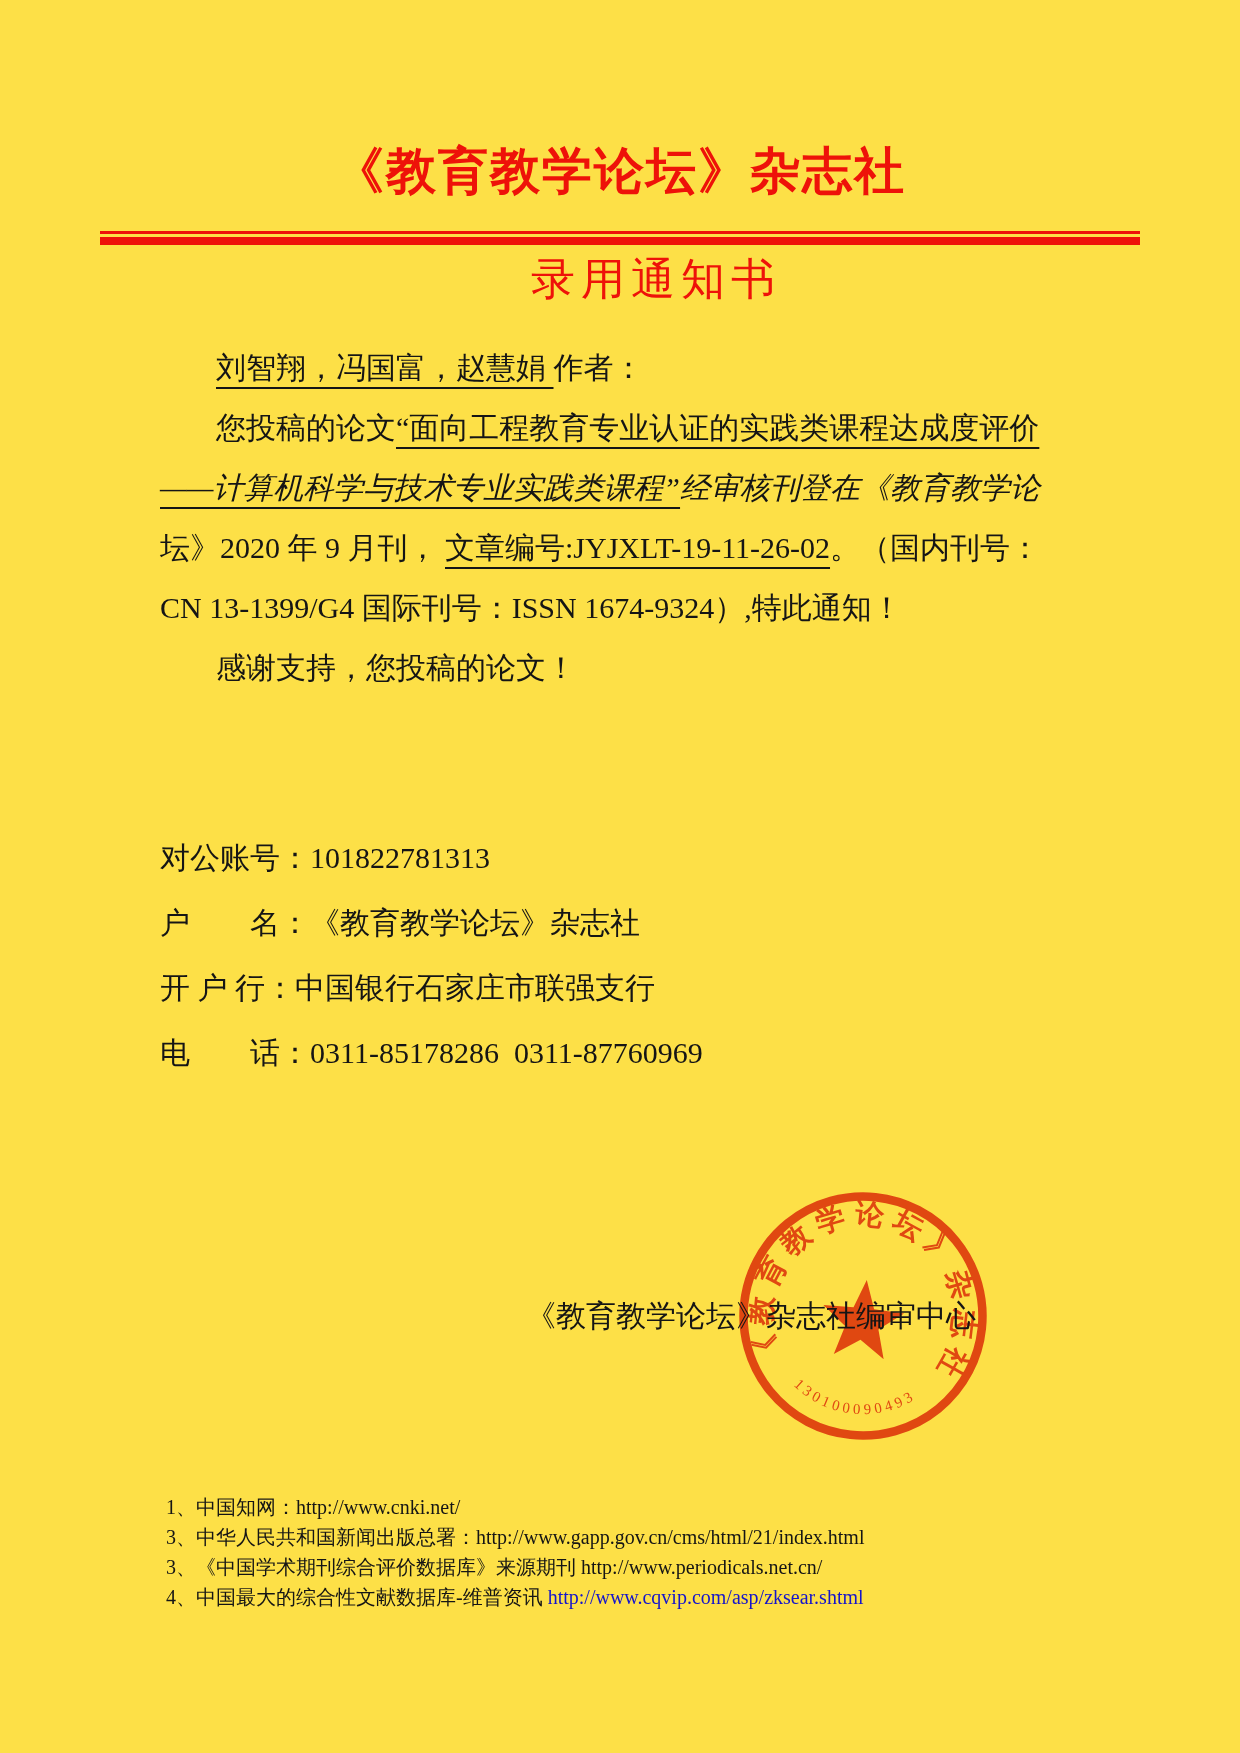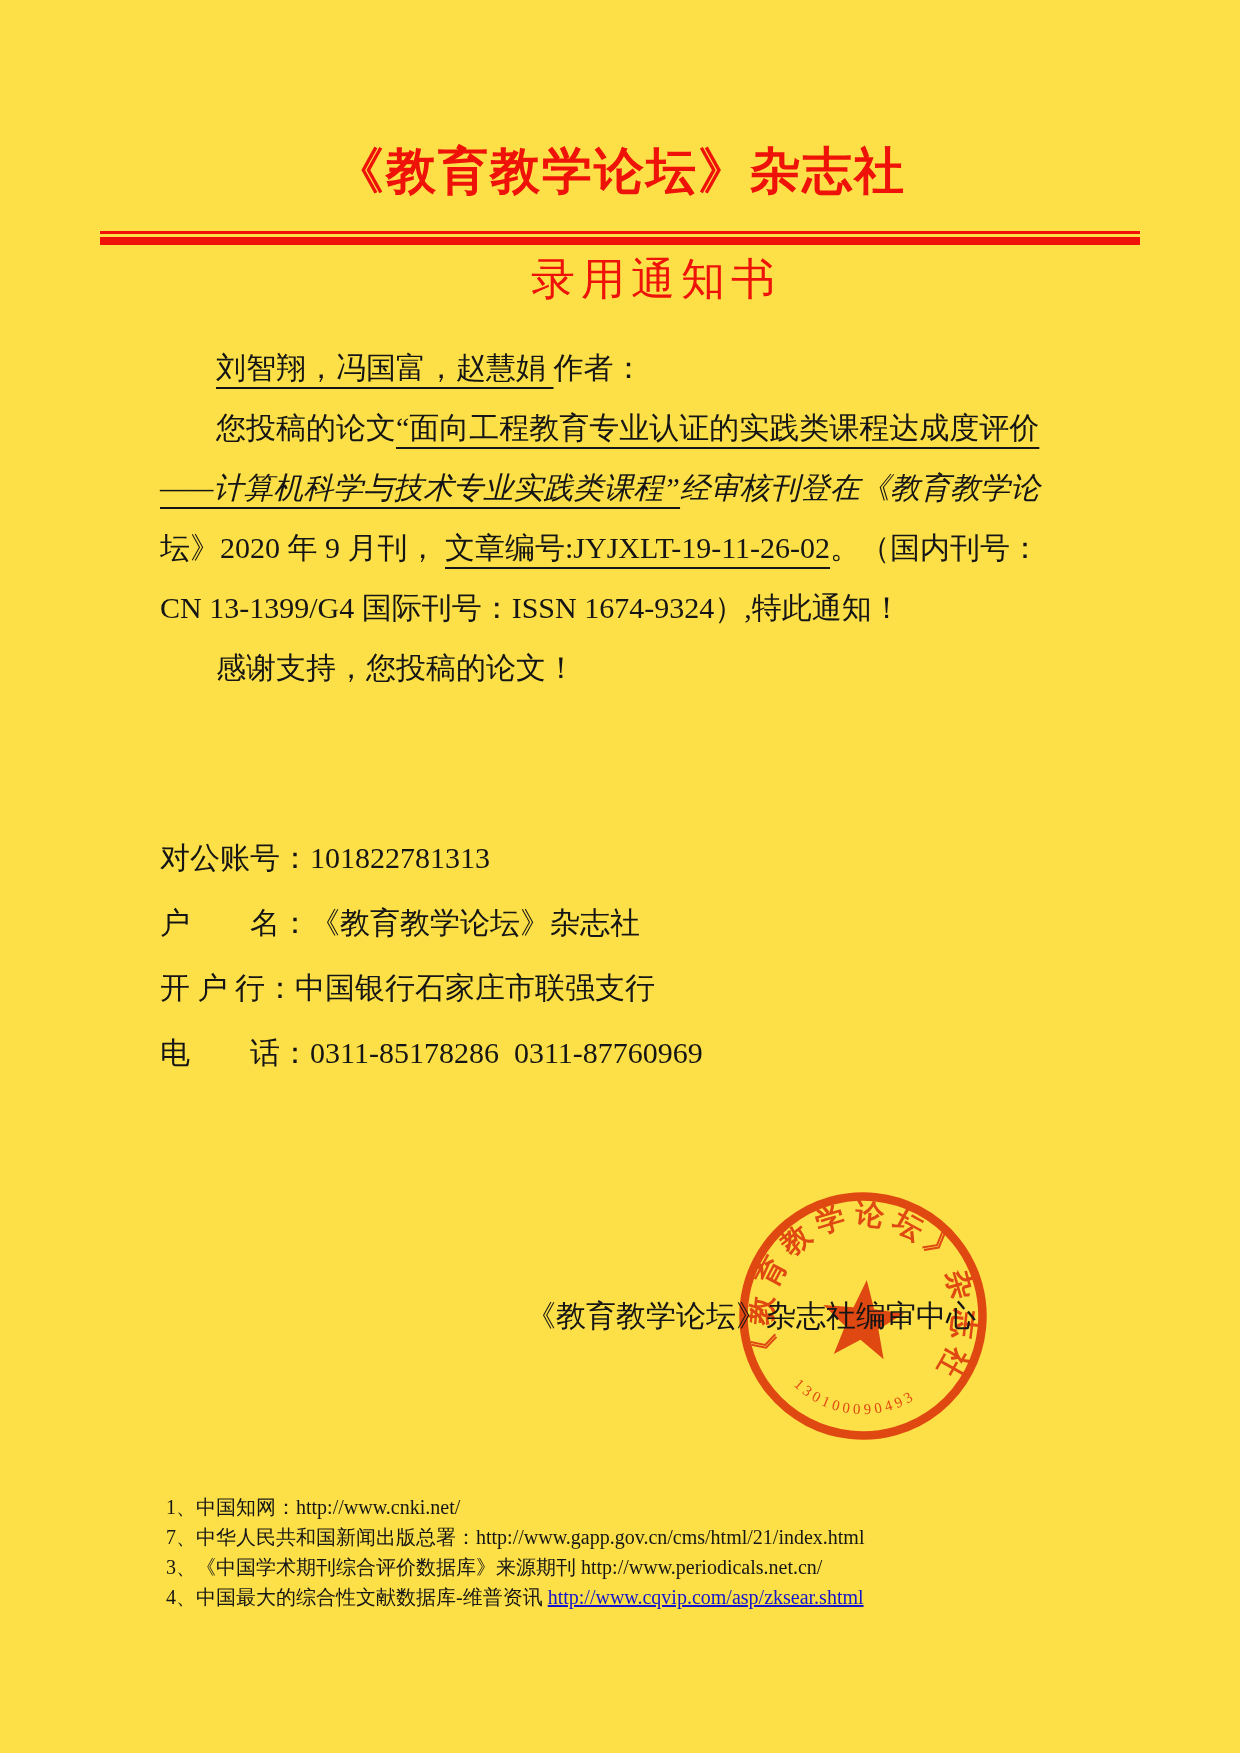--- a/index.html
+++ b/index.html
@@ -23,21 +23,21 @@
   .ind{padding-left:56px;}
   .u{text-decoration:underline;text-underline-offset:9px;text-decoration-thickness:2px;}
   .acc-row{position:absolute;left:160px;white-space:pre;font-size:30px;line-height:40px;}
   .sig-name{position:absolute;top:1296px;left:511px;width:480px;text-align:center;font-size:30px;z-index:3;}
   .sig-date{position:absolute;top:1362px;left:571px;width:388px;text-align:center;font-size:29px;z-index:3;}
   .stamp{
     position:absolute;left:735px;top:1188px;width:256px;height:256px;z-index:2;
     transform:rotate(6deg);mix-blend-mode:multiply;pointer-events:none;opacity:.93;
   }
   .footer-line{position:absolute;left:166px;white-space:pre;font-size:20px;line-height:30px;}
-  .link{color:#1414cc;text-decoration:underline;margin-top:28px;}
+  .link{color:#1414cc;margin-top:28px;}
 </style>
 </head>
 <body>
 
 <div class="page">
 
   <div class="title" style="color: rgb(238, 18, 9);">《教育教学论坛》杂志社</div>
   <div class="rule"></div>
   <div class="subtitle" style="color: rgb(238, 18, 9); padding-left: 36px;">录用通知书</div>
 
@@ -69,18 +69,18 @@
       </text>
       <polygon fill="#e0452c" points="120,86 129.7,112.7 158,113.6 135.7,131.1 143.5,158.4 120,142.5 96.5,158.4 104.3,131.1 82,113.6 110.3,112.7"></polygon>
       <text font-size="14" fill="#e0452c" letter-spacing="3.5" font-family="Liberation Serif, DejaVu Serif, serif">
         <textPath href="#numTextPath" startOffset="50%" text-anchor="middle">130100090493</textPath>
       </text>
     </svg>
   </div>
 
   <div>
       <div class="footer-line" style="top: 1492px;"><span>1、中国知网：</span><span class="">http://www.cnki.net/</span></div>
-      <div class="footer-line" style="top: 1522px;"><span>7、中华人民共和国新闻出版总署：</span><span class="">http://www.gapp.gov.cn/cms/html/21/index.html</span></div>
+      <div class="footer-line" style="top: 1522px;"><span>3、中华人民共和国新闻出版总署：</span><span class="">http://www.gapp.gov.cn/cms/html/21/index.html</span></div>
       <div class="footer-line" style="top: 1552px;"><span>3、《中国学术期刊综合评价数据库》来源期刊 </span><span class="">http://www.periodicals.net.cn/</span></div>
       <div class="footer-line" style="top: 1582px;"><span>4、中国最大的综合性文献数据库-维普资讯 </span><span class="link">http://www.cqvip.com/asp/zksear.shtml</span></div>
     </div>
 
 </div>
 
 </body></html>

